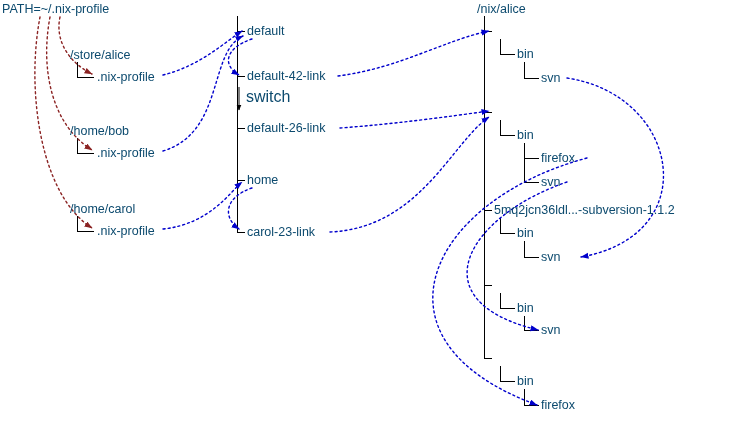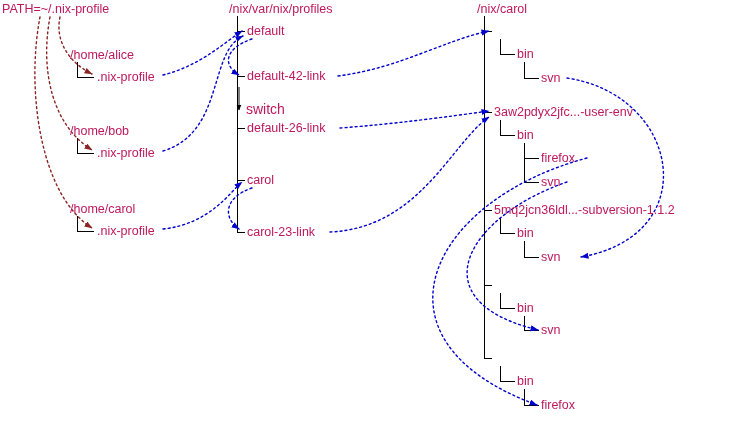--- a/index.html
+++ b/index.html
@@ -1,20 +1,20 @@
 <!DOCTYPE html>
 <html><head>
 <meta charset="utf-8">
 <style>
   html,body{margin:0;padding:0;background:#ffffff;}
   #diagram{position:relative;width:741px;height:428px;background:#ffffff;overflow:hidden;
-           font-family:"Liberation Sans","DejaVu Sans",sans-serif;color:#be185d;}
+           font-family:"Liberation Sans","DejaVu Sans",sans-serif;color:#0c4a6e;}
   #wires{position:absolute;left:0;top:0;z-index:1;}
   .lbl{position:absolute;z-index:2;font-size:12.5px;line-height:14px;height:14px;white-space:nowrap;}
-  .small{font-size:14px;line-height:12px;height:12px;margin-top:12px;}
+  .small{font-size:16px;line-height:12px;height:12px;}
 </style>
 </head>
 <body>
 
 <div id="diagram">
 
   <svg id="wires" width="741" height="428" viewBox="0 0 741 428">
     <defs>
       <marker id="arrB" markerWidth="9" markerHeight="7" refX="7.5" refY="3" orient="auto" markerUnits="userSpaceOnUse">
         <path d="M0,0 L8,3 L0,6 Z" fill="#0000cc"></path>
@@ -79,41 +79,39 @@
       <path marker-end="url(#arrB)" d="M567,78 C680,95 705,235 581,257"></path>
       <path marker-end="url(#arrB)" d="M567,182 C470,215 415,300 538,330"></path>
       <path marker-end="url(#arrB)" d="M587,158 C430,200 360,340 537,405"></path>
     </g>
 
     <path d="M239,87 V110" stroke="#000" stroke-width="1" fill="none" marker-end="url(#arrK)"></path>
   </svg>
 
   <div class="lbl" style="left:2px;top:2px">PATH=~/.nix-profile</div>
 
-  <div class="lbl" style="left:70px;top:48px">/home/alice</div>
+  <div class="lbl" style="left:70px;top:48px">/store/alice</div>
   <div class="lbl" style="left:97px;top:70px">.nix-profile</div>
   <div class="lbl" style="left:70px;top:124px">/home/bob</div>
   <div class="lbl" style="left:97px;top:146px">.nix-profile</div>
   <div class="lbl" style="left:70px;top:202px">/home/carol</div>
   <div class="lbl" style="left:97px;top:224px">.nix-profile</div>
 
-  <div class="lbl" style="left:229px;top:2px">/nix/var/nix/profiles</div>
   <div class="lbl" style="left:247px;top:24px">default</div>
   <div class="lbl" style="left:247px;top:69px">default-42-link</div>
   <div class="lbl small" style="left:246px;top:91px">switch</div>
   <div class="lbl" style="left:247px;top:121px">default-26-link</div>
-  <div class="lbl" style="left:247px;top:173px">carol</div>
+  <div class="lbl" style="left:247px;top:173px">home</div>
   <div class="lbl" style="left:247px;top:225px">carol-23-link</div>
 
-  <div class="lbl" style="left:477px;top:2px">/nix/carol</div>
+  <div class="lbl" style="left:477px;top:2px">/nix/alice</div>
 
   <div class="lbl" style="left:517px;top:47px">bin</div>
   <div class="lbl" style="left:541px;top:71px">svn</div>
 
-  <div class="lbl" style="left:494px;top:105px">3aw2pdyx2jfc...-user-env</div>
   <div class="lbl" style="left:517px;top:128px">bin</div>
   <div class="lbl" style="left:541px;top:151px">firefox</div>
   <div class="lbl" style="left:541px;top:175px">svn</div>
 
   <div class="lbl" style="left:494px;top:203px">5mq2jcn36ldl...-subversion-1.1.2</div>
   <div class="lbl" style="left:517px;top:226px">bin</div>
   <div class="lbl" style="left:541px;top:250px">svn</div>
 
   <div class="lbl" style="left:517px;top:301px">bin</div>
   <div class="lbl" style="left:541px;top:323px">svn</div>

